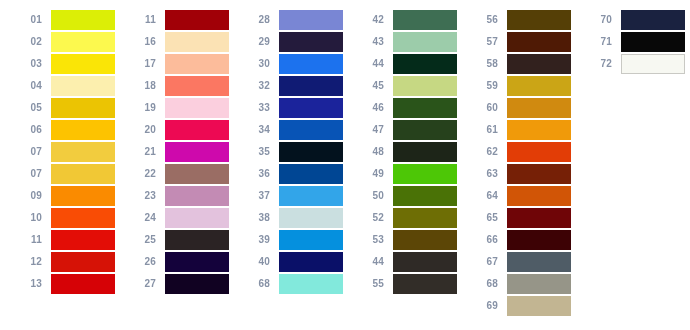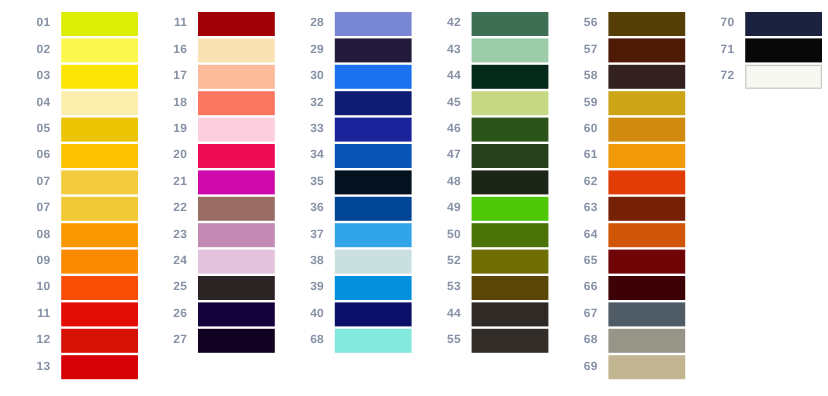--- a/index.html
+++ b/index.html
@@ -86,24 +86,20 @@
       </div>
       <div class="swatch-row">
         <span class="swatch-label">07</span>
         <span class="swatch-chip" style="background-color: rgb(242, 204, 62);"></span>
       </div>
       <div class="swatch-row">
         <span class="swatch-label">07</span>
         <span class="swatch-chip" style="background-color: rgb(241, 200, 53);"></span>
       </div>
       <div class="swatch-row">
-        <span class="swatch-label">08</span>
-        <span class="swatch-chip" style="background-color: rgb(251, 152, 0);"></span>
-      </div>
-      <div class="swatch-row">
         <span class="swatch-label">09</span>
         <span class="swatch-chip" style="background-color: rgb(250, 139, 0);"></span>
       </div>
       <div class="swatch-row">
         <span class="swatch-label">10</span>
         <span class="swatch-chip" style="background-color: rgb(249, 76, 5);"></span>
       </div>
       <div class="swatch-row">
         <span class="swatch-label">11</span>
         <span class="swatch-chip" style="background-color: rgb(227, 13, 6);"></span>

